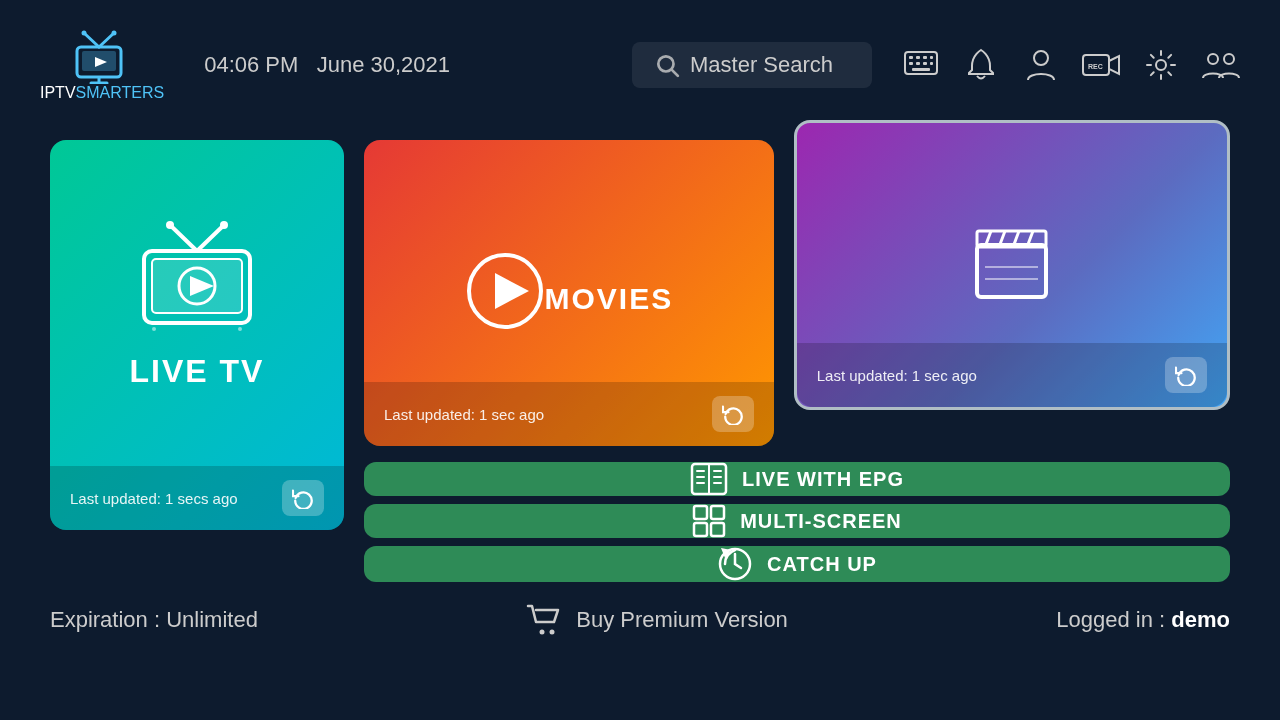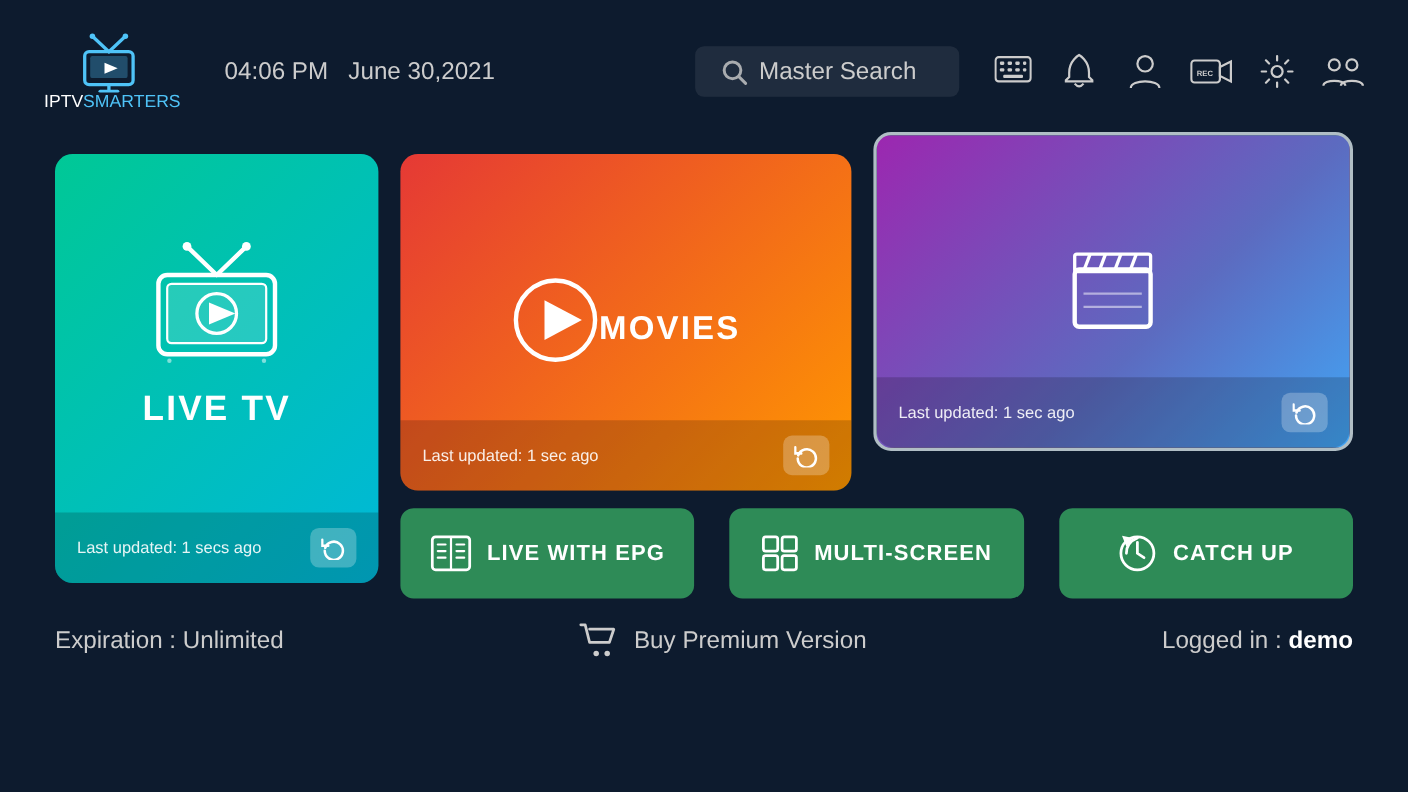--- a/index.html
+++ b/index.html
@@ -187,21 +187,22 @@
       font-size: 30px;
       font-weight: bold;
       letter-spacing: 2px;
       color: white;
       margin-top: 12px;
     }
 
     
     .bottom-buttons {
       display: flex;
-      gap: 32px;
+      gap: 8px;
+      flex-direction: column;
     }
     .btn-green {
       flex: 1;
       height: 82px;
       border-radius: 12px;
       background: #2e8b57;
       border: none;
       cursor: pointer;
       display: flex;
       align-items: center;

